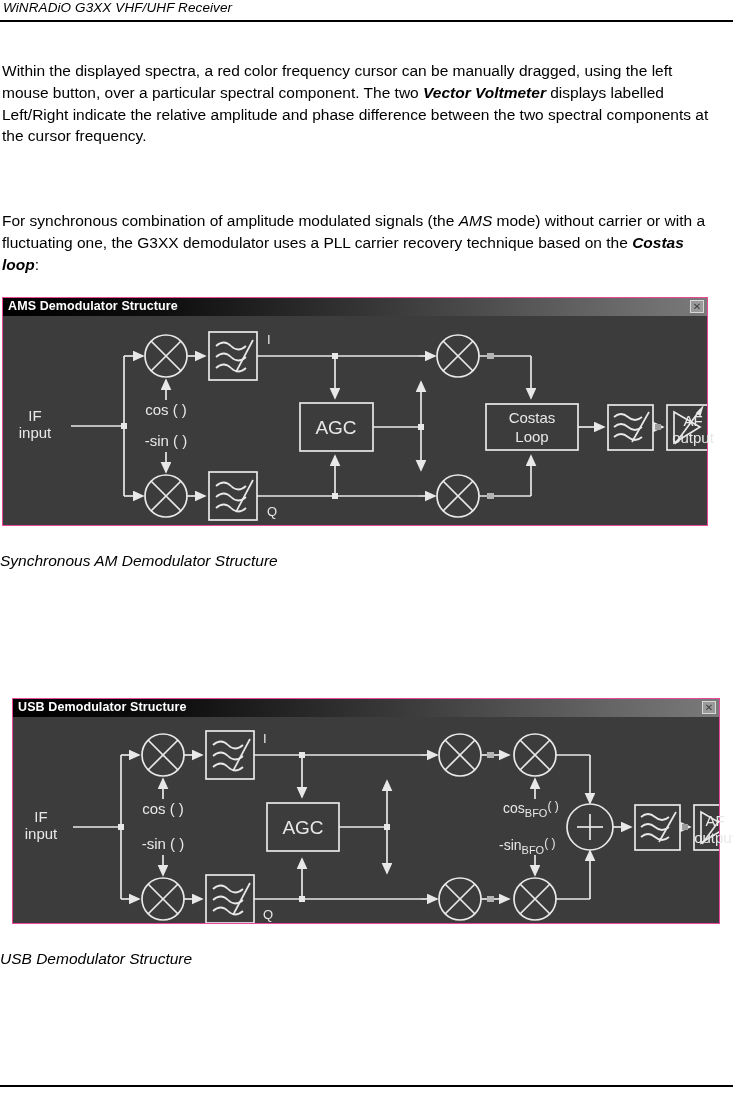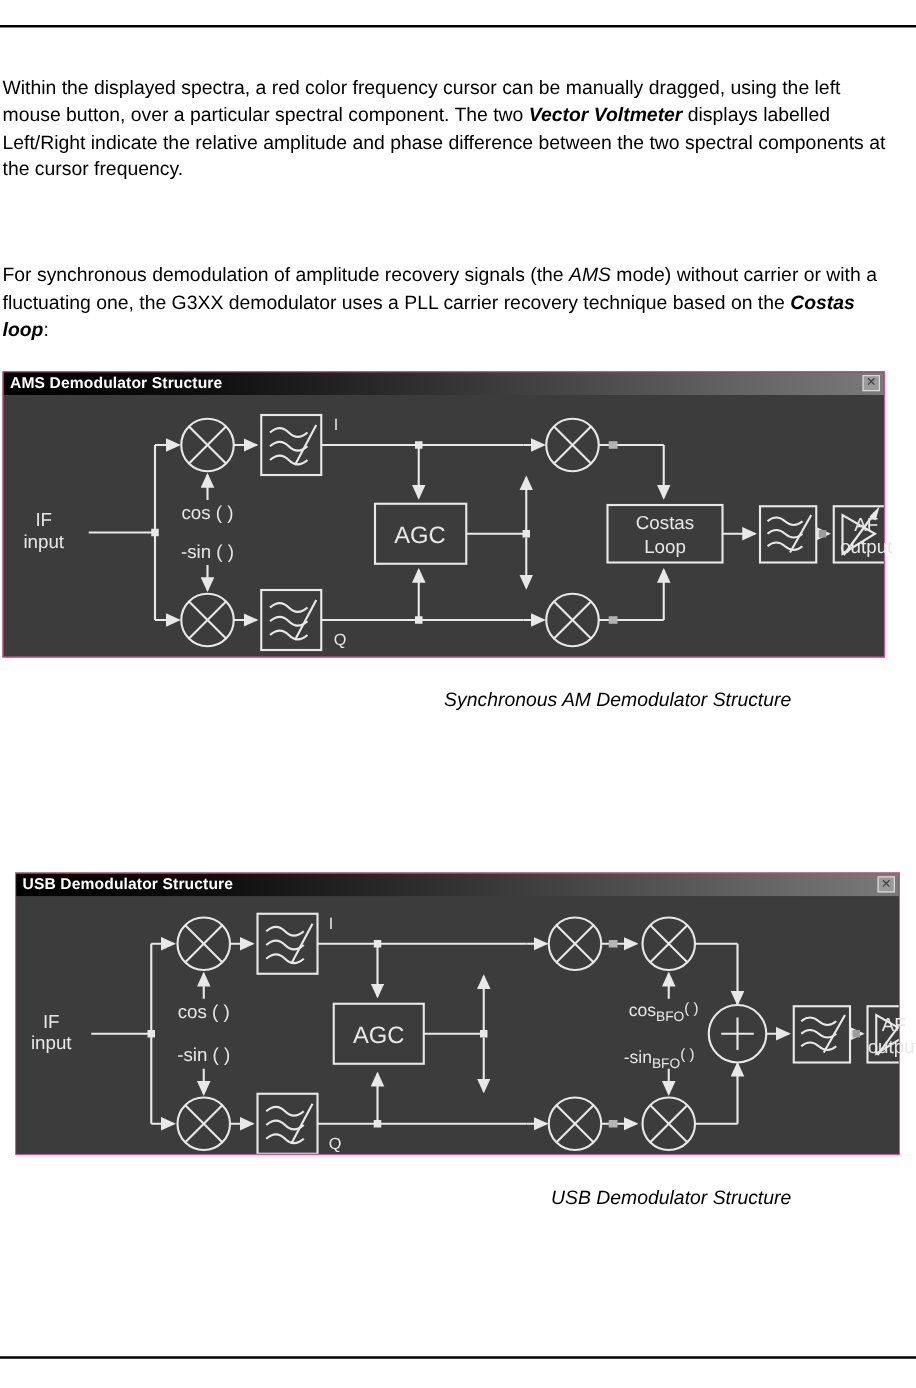--- a/index.html
+++ b/index.html
@@ -30,21 +30,21 @@
   .para{
     position:absolute;left:2px;width:712px;
     font-size:15.5px;line-height:21.8px;
     text-align:left;
   }
   .para b{font-weight:bold;font-style:italic;}
   .para i{}
 
   .caption{
     position:absolute;left:0;width:633px;
-    text-align:right;font-style:italic;font-size:15.5px;
+    text-align:left;font-style:italic;font-size:15.5px;
   }
 
   
   .win{
     position:absolute;
     background:#3c3c3c;
     border:1px solid #ec4899;
     box-sizing:border-box;
   }
   .win-title{
@@ -77,29 +77,30 @@
   .footer-page{
     position:absolute;left:3px;top:1147px;font-size:15px;
   }
 </style>
 </head>
 <body>
 
 <div class="page">
 
   <div class="header">
+    <div class="header-title">WiNRADiO G3XX VHF/UHF Receiver</div>
     <div class="header-rule"></div>
   </div>
 
   <div class="para" style="top:60px;">
     <span>Within the displayed spectra, a red color frequency cursor can be manually dragged, using the left mouse button, over a particular spectral component. The two </span><b>Vector Voltmeter</b><span> displays labelled Left/Right indicate the relative amplitude and phase difference between the two spectral components at the cursor frequency.</span>
   </div>
 
   <div class="para" style="top:210px;">
-    <span>For synchronous demodulation of amplitude recovery signals (the </span><i>AMS</i><span> mode) without carrier or with a fluctuating one, the G3XX demodulator uses a PLL carrier recovery technique based on the </span><b>Costas loop</b><span>:</span>
+    <span>For synchronous combination of amplitude modulated signals (the </span><i>AMS</i><span> mode) without carrier or with a fluctuating one, the G3XX demodulator uses a PLL carrier recovery technique based on the </span><b>Costas loop</b><span>:</span>
   </div>
 
   <div class="win" style="left:2px;top:297px;width:706px;height:229px;">
     <div class="win-title">
       <span class="win-title-text">AMS Demodulator Structure</span>
       <div class="win-close">✕</div>
     </div>
     <div class="win-canvas">
       <svg width="704" height="209" viewBox="0 0 704 209" xmlns="http://www.w3.org/2000/svg">
         <defs>

